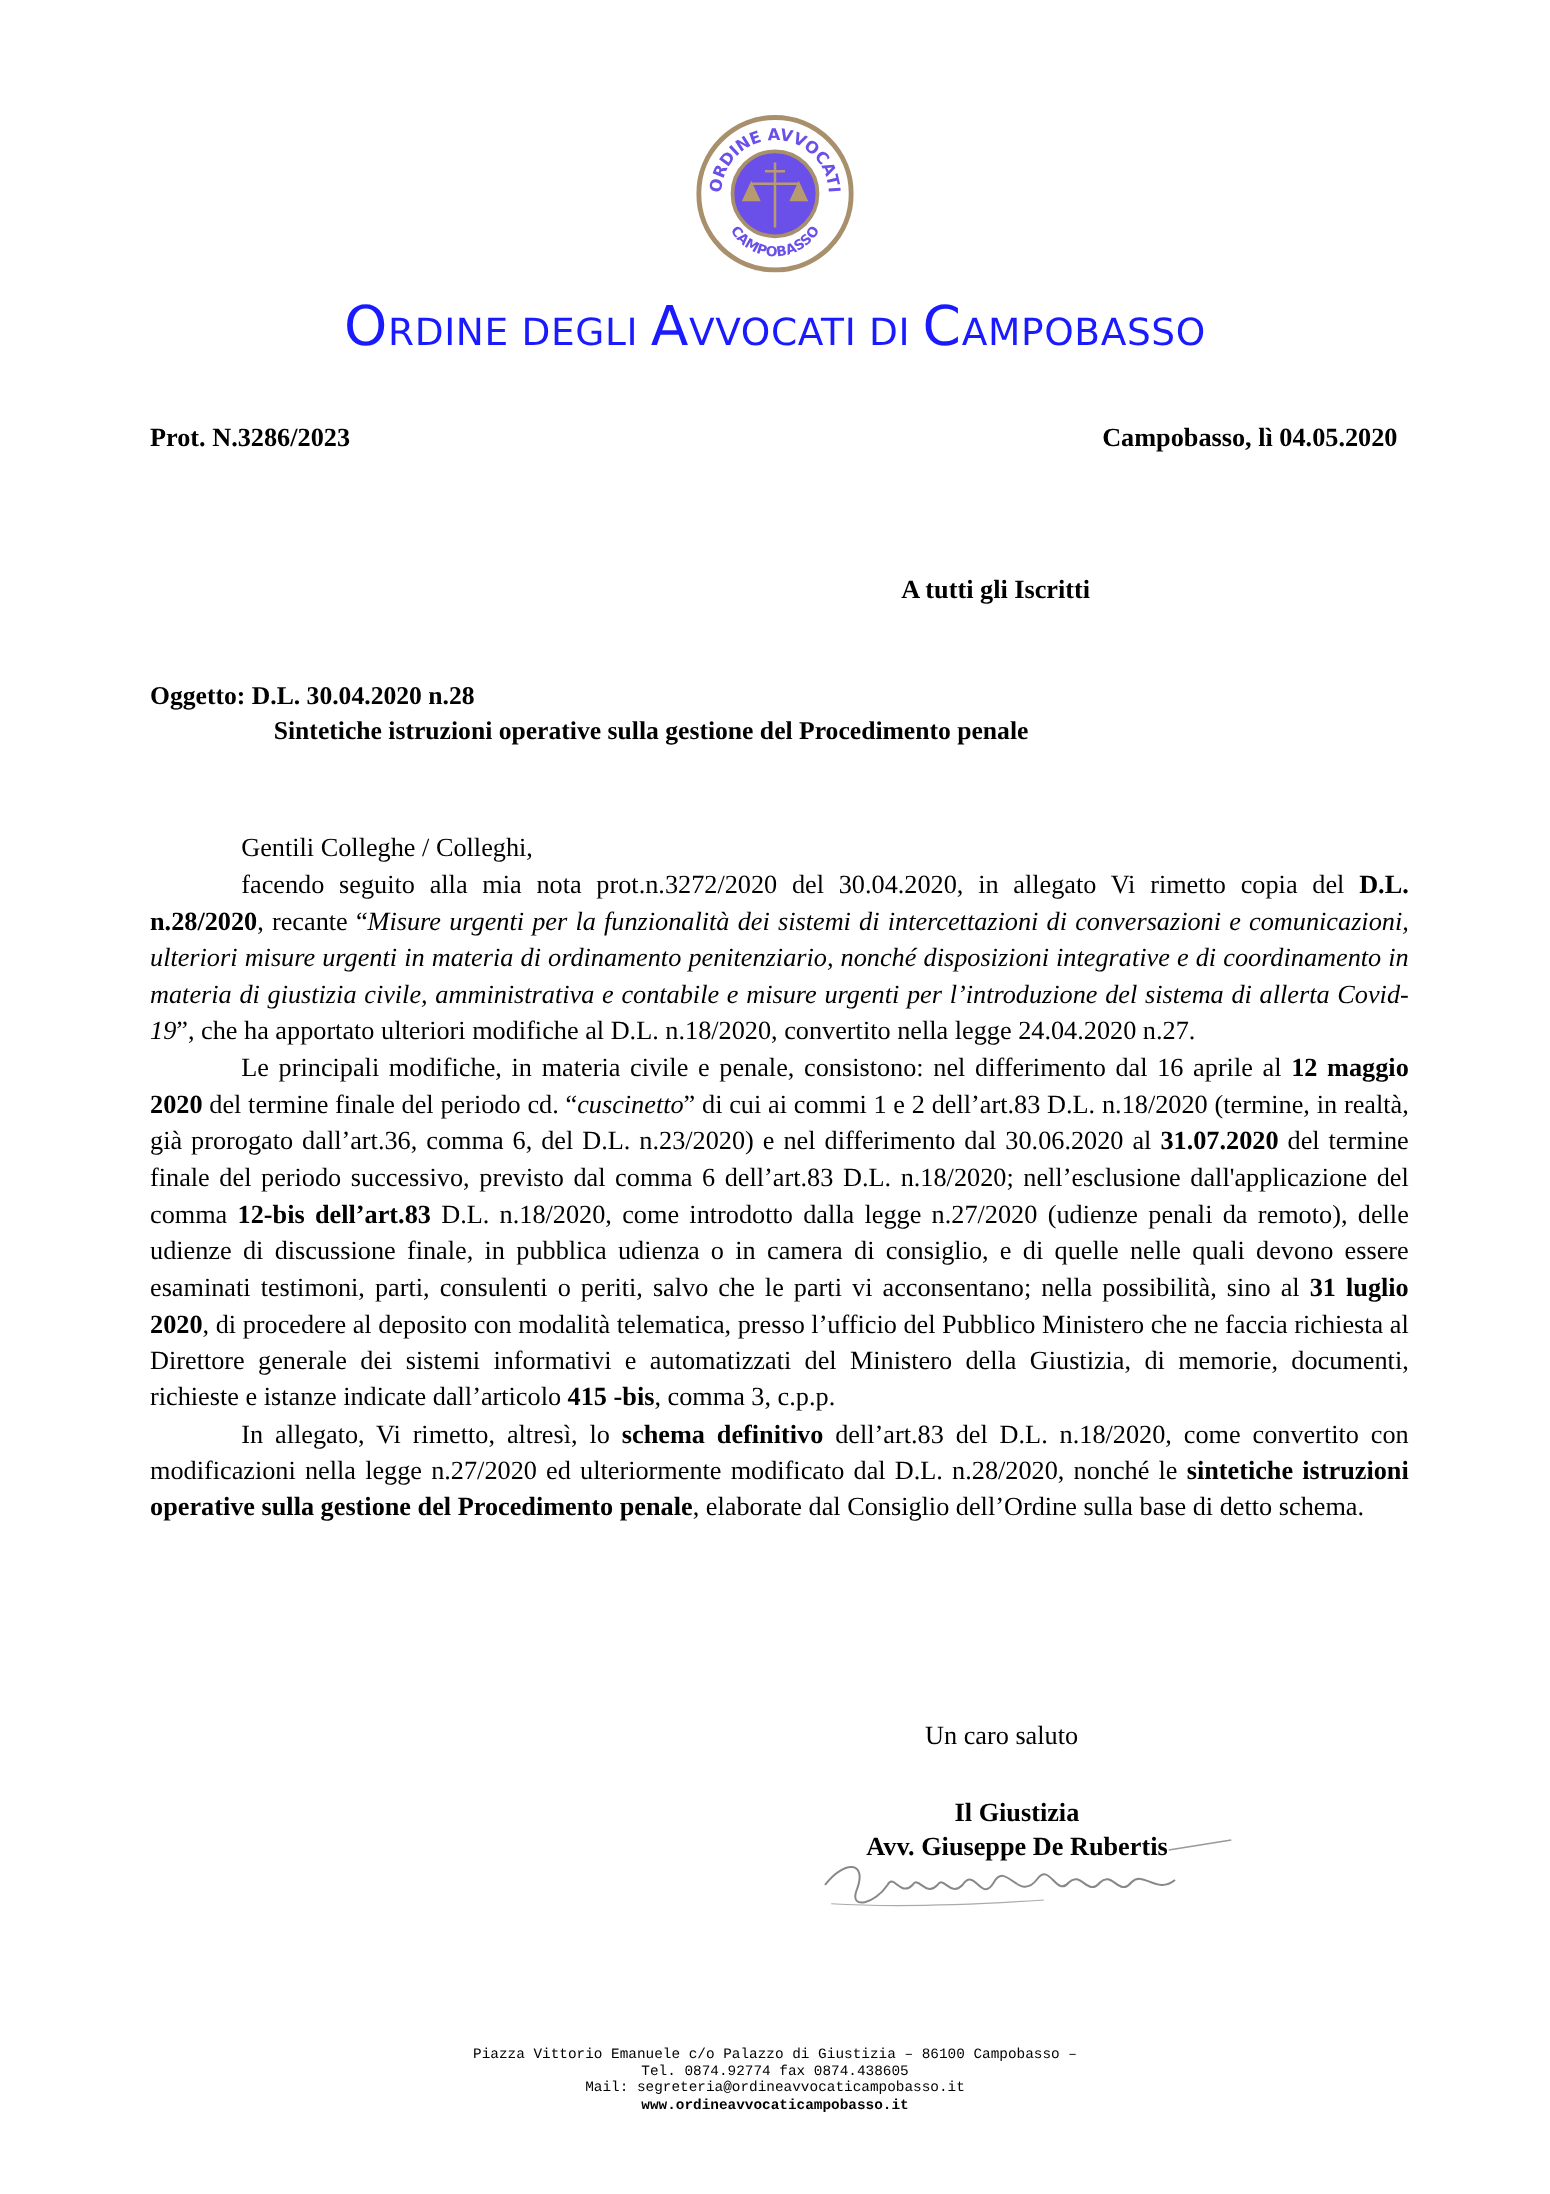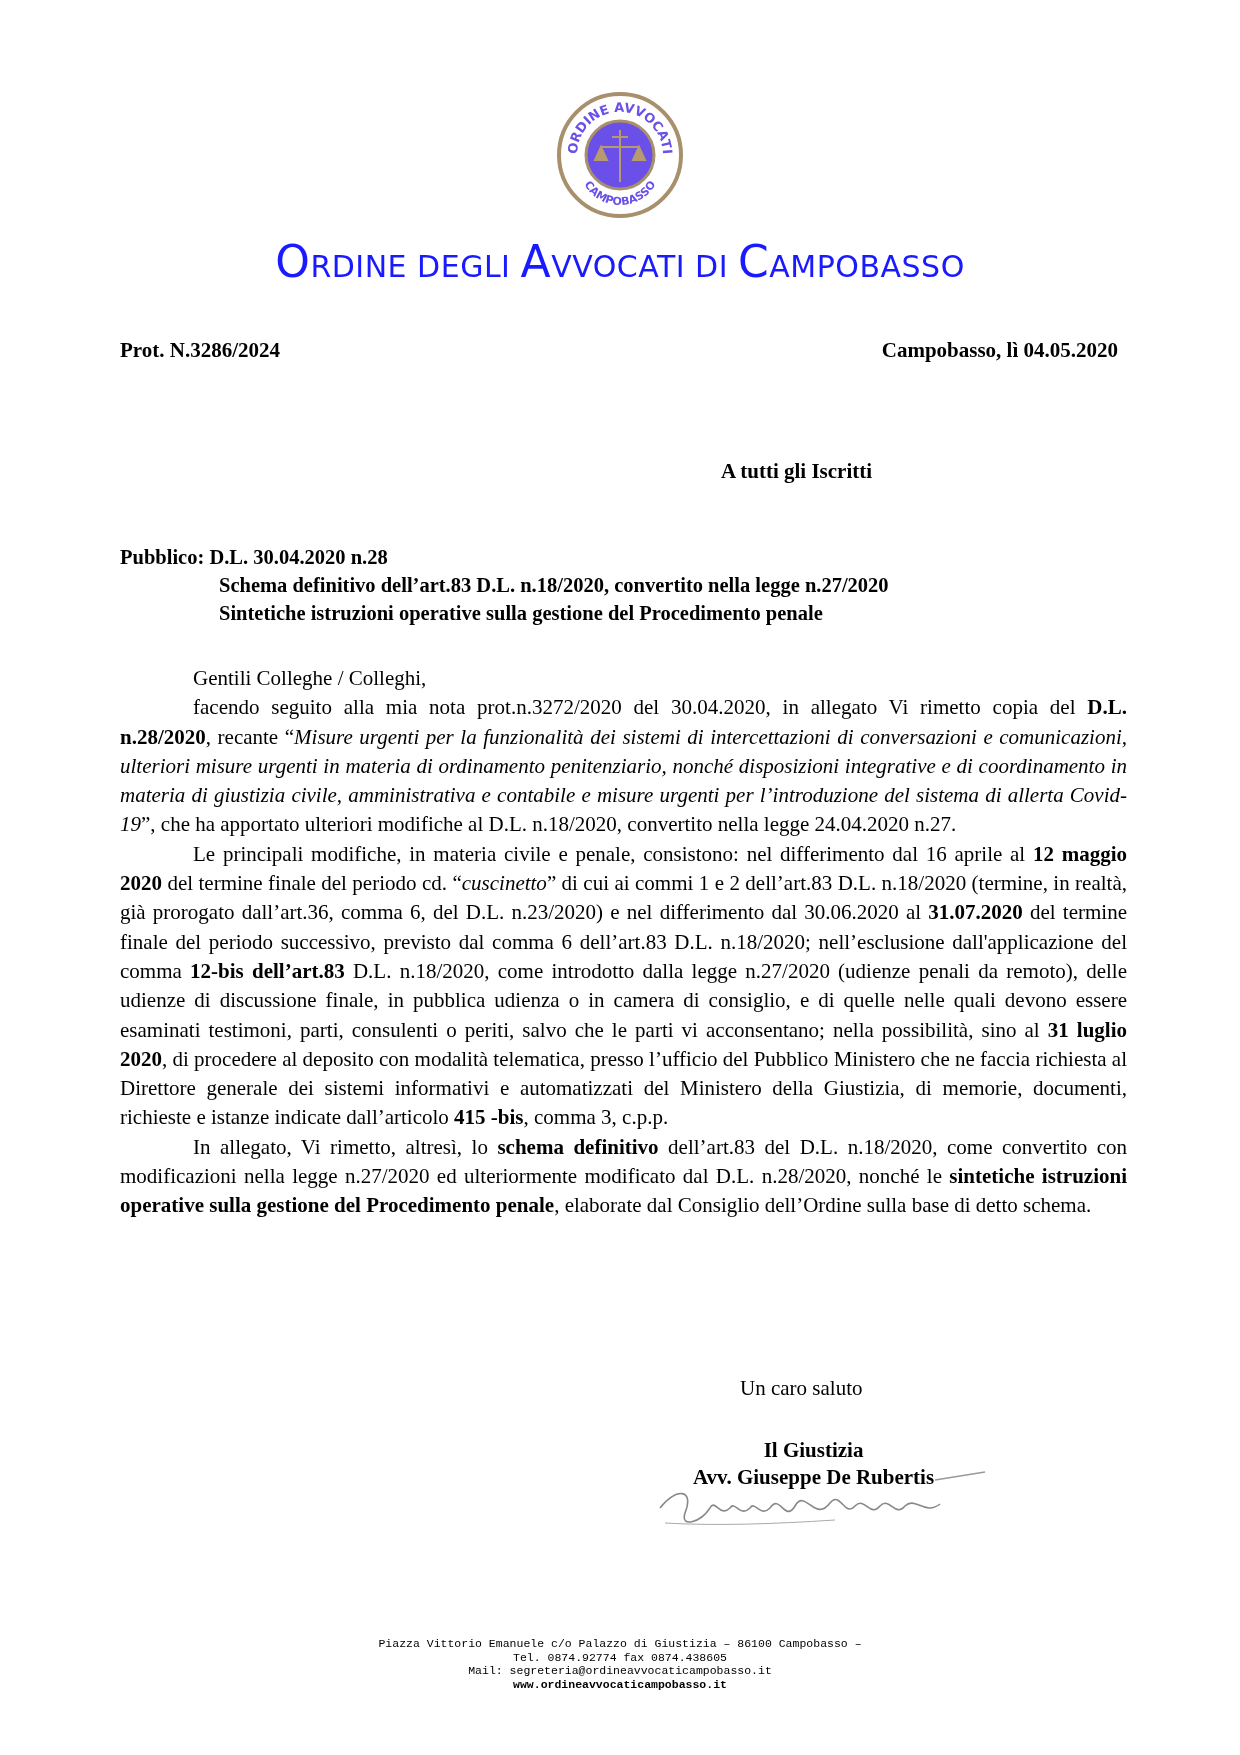--- a/index.html
+++ b/index.html
@@ -43,28 +43,27 @@
     <line x1="44" y1="55" x2="82" y2="55"></line>
     <path d="M44 55 L38 68 L50 68 Z" fill="#b89a70"></path>
     <path d="M82 55 L76 68 L88 68 Z" fill="#b89a70"></path>
   </g>
 </svg>
 
 <div class="org-title">
   <span><span class="cap">O</span><span>RDINE DEGLI </span></span><span><span class="cap">A</span><span>VVOCATI DI </span></span><span><span class="cap">C</span><span>AMPOBASSO</span></span>
 </div>
 
-<div class="prot">Prot. N.3286/2024</div>
+<div class="prot">Prot. N.3286/2023</div>
 <div class="place-date">Campobasso, lì 04.05.2020</div>
 <div class="recipient">A tutti gli Iscritti</div>
 
 <div class="subject">
-  <span>Pubblico:</span>
+  <span>Oggetto:</span>
   <span>D.L. 30.04.2020 n.28</span>
-  <span class="indent">Schema definitivo dell’art.83 D.L. n.18/2020, convertito nella legge n.27/2020</span>
   <span class="indent">Sintetiche istruzioni operative sulla gestione del Procedimento penale</span>
 </div>
 
 <div class="body">
   <p>Gentili Colleghe / Colleghi,</p>
   <p><span>facendo seguito alla mia nota prot.n.3272/2020 del 30.04.2020, in allegato Vi rimetto copia del </span><b>D.L. n.28/2020</b><span>, recante “</span><i>Misure urgenti per la funzionalità dei sistemi di intercettazioni di conversazioni e comunicazioni, ulteriori misure urgenti in materia di ordinamento penitenziario, nonché disposizioni integrative e di coordinamento in materia di giustizia civile, amministrativa e contabile e misure urgenti per l’introduzione del sistema di allerta Covid-19</i><span>”, che ha apportato ulteriori modifiche al D.L. n.18/2020, convertito nella legge 24.04.2020 n.27.</span></p>
   <p><span>Le principali modifiche, in materia civile e penale, consistono: nel differimento dal 16 aprile al </span><b>12 maggio 2020</b><span> del termine finale del periodo cd. “</span><i>cuscinetto</i><span>” di cui ai commi 1 e 2 dell’art.83 D.L. n.18/2020 (termine, in realtà, già prorogato dall’art.36, comma 6, del D.L. n.23/2020) e nel differimento dal 30.06.2020 al </span><b>31.07.2020</b><span> del termine finale del periodo successivo, previsto dal comma 6 dell’art.83 D.L. n.18/2020; nell’esclusione dall'applicazione del comma </span><b>12-bis dell’art.83</b><span> D.L. n.18/2020, come introdotto dalla legge n.27/2020 (udienze penali da remoto), delle udienze di discussione finale, in pubblica udienza o in camera di consiglio, e di quelle nelle quali devono essere esaminati testimoni, parti, consulenti o periti, salvo che le parti vi acconsentano; nella possibilità, sino al </span><b>31 luglio 2020</b><span>, di procedere al deposito con modalità telematica, presso l’ufficio del Pubblico Ministero che ne faccia richiesta al Direttore generale dei sistemi informativi e automatizzati del Ministero della Giustizia, di memorie, documenti, richieste e istanze indicate dall’articolo </span><b>415 -bis</b><span>, comma 3, c.p.p.</span></p>
   <p><span>In allegato, Vi rimetto, altresì, lo </span><b>schema definitivo</b><span> dell’art.83 del D.L. n.18/2020, come convertito con modificazioni nella legge n.27/2020 ed ulteriormente modificato dal D.L. n.28/2020, nonché le </span><b>sintetiche istruzioni operative sulla gestione del Procedimento penale</b><span>, elaborate dal Consiglio dell’Ordine sulla base di detto schema.</span></p>
 </div>
 

